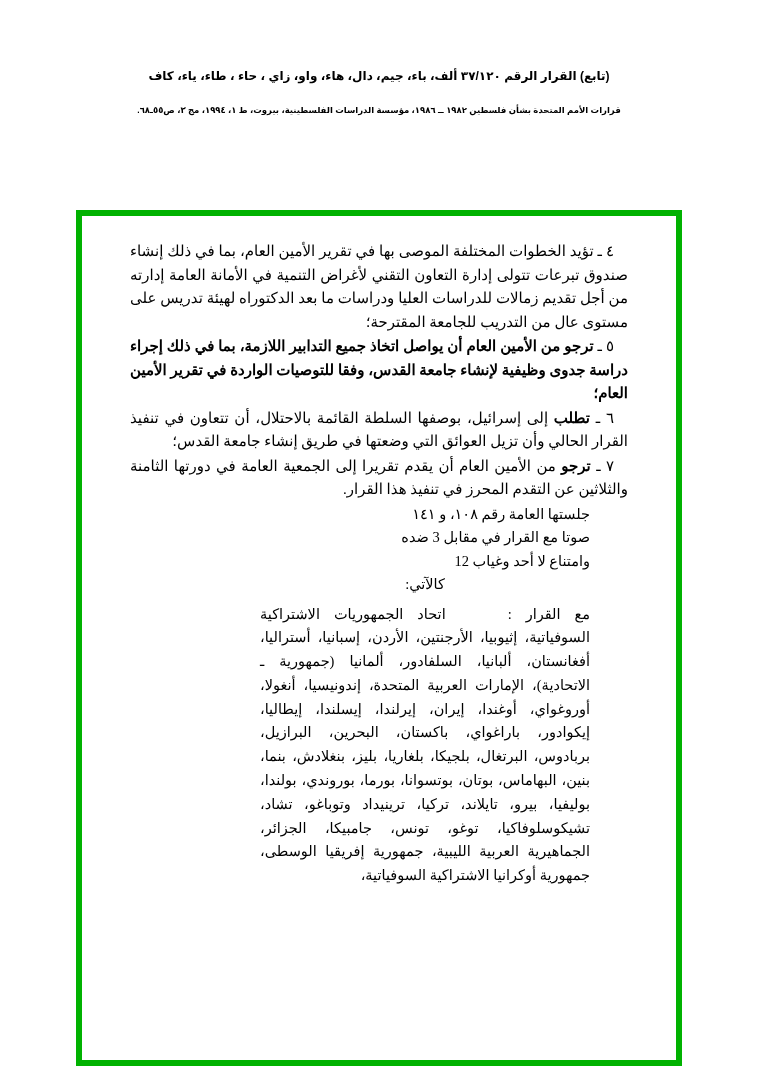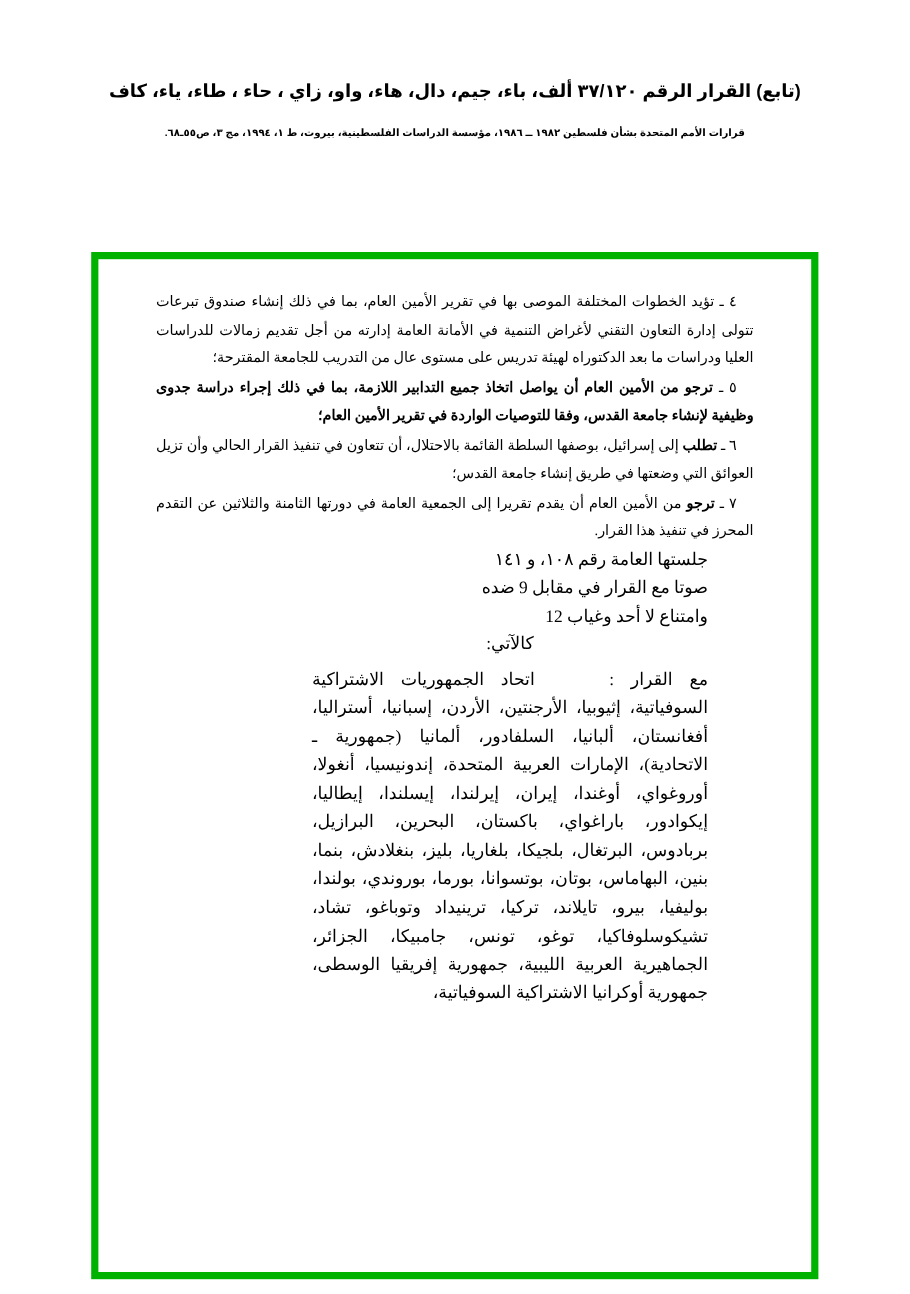--- a/index.html
+++ b/index.html
@@ -21,21 +21,21 @@
     position: relative;
     box-sizing: border-box;
   }
   .header {
     text-align: center;
     margin-top: 68px;
   }
   .header-line-1 {
     font-family: "Liberation Sans", "DejaVu Sans", sans-serif;
     font-weight: bold;
-    font-size: 15px;
+    font-size: 12px;
     letter-spacing: 0px;
     line-height: 17px;
     direction: rtl;
   }
   .header-line-2 {
     font-family: "Liberation Sans", "DejaVu Sans", sans-serif;
     font-weight: bold;
     font-size: 8.5px;
     line-height: 14px;
     direction: rtl;
@@ -57,21 +57,21 @@
     left: 130px;
     width: 498px;
     direction: rtl;
     text-align: right;
   }
   p {
     margin: 0;
     padding: 0;
   }
   .para {
-    font-size: 12px;
+    font-size: 15px;
     line-height: 23.5px;
     text-align: justify;
     text-align-last: right;
     margin-bottom: 1px;
     text-indent: 14px;
   }
   .para b {
     font-weight: bold;
   }
   .shortline {
@@ -119,21 +119,21 @@
 
     <p class="para">٤ ـ تؤيد الخطوات المختلفة الموصى بها في تقرير الأمين العام، بما في ذلك إنشاء صندوق تبرعات تتولى إدارة التعاون التقني لأغراض التنمية في الأمانة العامة إدارته من أجل تقديم زمالات للدراسات العليا ودراسات ما بعد الدكتوراه لهيئة تدريس على مستوى عال من التدريب للجامعة المقترحة؛</p>
 
     <p class="para"><span>٥ ـ </span><b>ترجو من الأمين العام أن يواصل اتخاذ جميع التدابير اللازمة، بما في ذلك إجراء دراسة جدوى وظيفية لإنشاء جامعة القدس، وفقا للتوصيات الواردة في تقرير الأمين العام؛</b></p>
 
     <p class="para"><span>٦ ـ </span><b>تطلب</b><span> إلى إسرائيل، بوصفها السلطة القائمة بالاحتلال، أن تتعاون في تنفيذ القرار الحالي وأن تزيل العوائق التي وضعتها في طريق إنشاء جامعة القدس؛</span></p>
 
     <p class="para"><span>٧ ـ </span><b>ترجو</b><span> من الأمين العام أن يقدم تقريرا إلى الجمعية العامة في دورتها الثامنة والثلاثين عن التقدم المحرز في تنفيذ هذا القرار.</span></p>
 
     <p class="shortline">جلستها العامة رقم ١٠٨، و ١٤١</p>
-    <p class="shortline">صوتا مع القرار في مقابل 9 ضده</p>
+    <p class="shortline">صوتا مع القرار في مقابل 3 ضده</p>
     <p class="shortline">وامتناع لا أحد وغياب 12</p>
     <p class="colon-line">كالآتي:</p>
 
     <div class="list-wrap"><span class="list-label">مع القرار  :  </span><span>اتحاد الجمهوريات الاشتراكية السوفياتية، إثيوبيا، الأرجنتين، الأردن، إسبانيا، أستراليا، أفغانستان، ألبانيا، السلفادور، ألمانيا (جمهورية ـ الاتحادية)، الإمارات العربية المتحدة، إندونيسيا، أنغولا، أوروغواي، أوغندا، إيران، إيرلندا، إيسلندا، إيطاليا، إيكوادور، باراغواي، باكستان، البحرين، البرازيل، بربادوس، البرتغال، بلجيكا، بلغاريا، بليز، بنغلادش، بنما، بنين، البهاماس، بوتان، بوتسوانا، بورما، بوروندي، بولندا، بوليفيا، بيرو، تايلاند، تركيا، ترينيداد وتوباغو، تشاد، تشيكوسلوفاكيا، توغو، تونس، جامبيكا، الجزائر، الجماهيرية العربية الليبية، جمهورية إفريقيا الوسطى، جمهورية أوكرانيا الاشتراكية السوفياتية،</span></div>
 
   </div>
 
 </div>
 
 </body></html>

